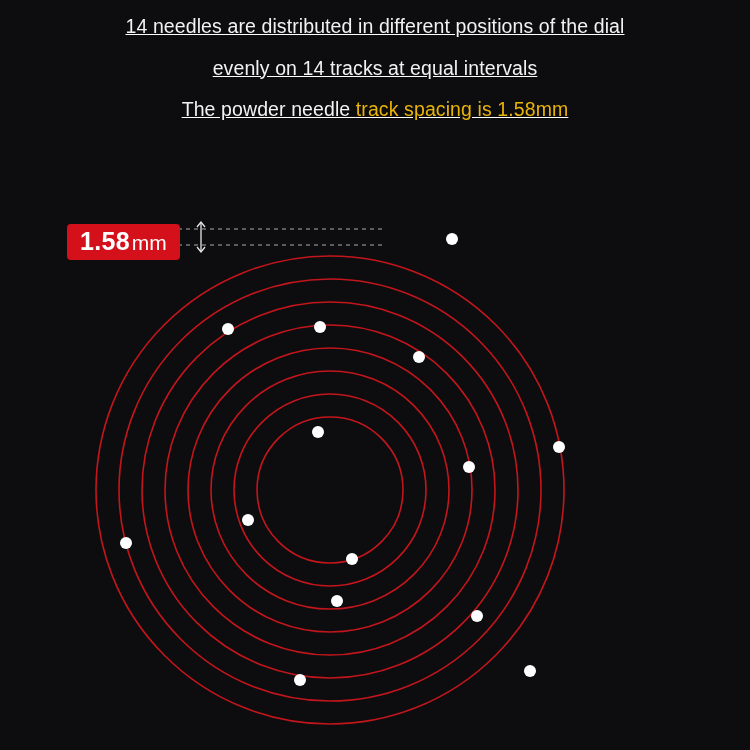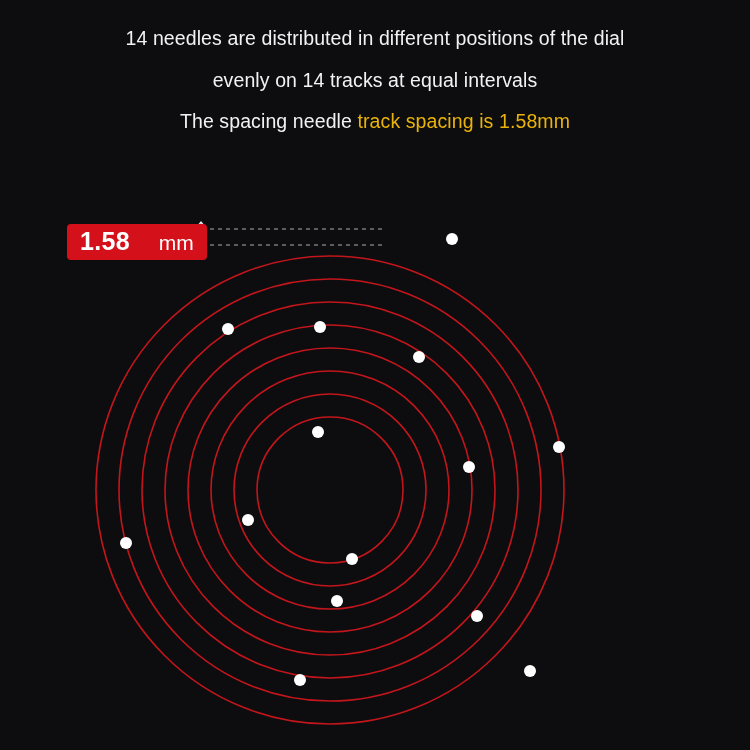--- a/index.html
+++ b/index.html
@@ -20,22 +20,23 @@
     height: 750px;
     background: #0d0d0f;
   }
 
   
   .text-block {
     position: absolute;
     top: 0;
     left: 0;
     width: 750px;
-    padding-top: 18px;
+    padding-top: 6px;
     text-align: center;
+    text-decoration: underline;
   }
   .text-line {
     font-size: 19.5px;
     line-height: 41.5px;
     color: #f2f2f2;
     letter-spacing: 0.1px;
     white-space: nowrap;
   }
   .hl {
     color: #eab308;
@@ -58,21 +59,20 @@
     position: absolute;
     left: 68px;
     top: 225px;
     background: #d4111b;
     color: #ffffff;
     padding: 4px 12px 5px 12px;
     border-radius: 3px;
     display: flex;
     align-items: baseline;
     box-shadow: 0 0 0 1px #d4111b;
-    gap: 27px;
   }
   .callout .val {
     font-size: 25px;
     font-weight: bold;
     letter-spacing: 0.3px;
     line-height: 1;
   }
   .callout .unit {
     font-size: 21px;
     margin-left: 2px;
@@ -80,21 +80,21 @@
   }
 </style>
 </head>
 <body>
 
 <div id="page">
 
   <div class="text-block">
     <div class="text-line">14 needles are distributed in different positions of the dial</div>
     <div class="text-line">evenly on 14 tracks at equal intervals</div>
-    <div class="text-line"><span>The spacing needle </span><span class="hl">track spacing is 1.58mm</span></div>
+    <div class="text-line"><span>The powder needle </span><span class="hl">track spacing is 1.58mm</span></div>
   </div>
 
   <div id="diagram">
     <svg width="750" height="545" viewBox="0 0 750 545" xmlns="http://www.w3.org/2000/svg">
       <g fill="none" stroke="#c3161c" stroke-width="1.6">
         <circle cx="330" cy="285" r="73"></circle>
         <circle cx="330" cy="285" r="96"></circle>
         <circle cx="330" cy="285" r="119"></circle>
         <circle cx="330" cy="285" r="142"></circle>
         <circle cx="330" cy="285" r="165"></circle>

